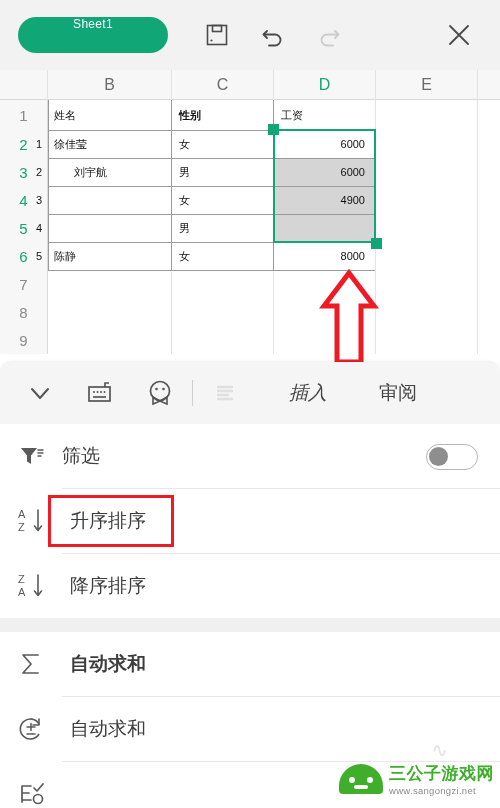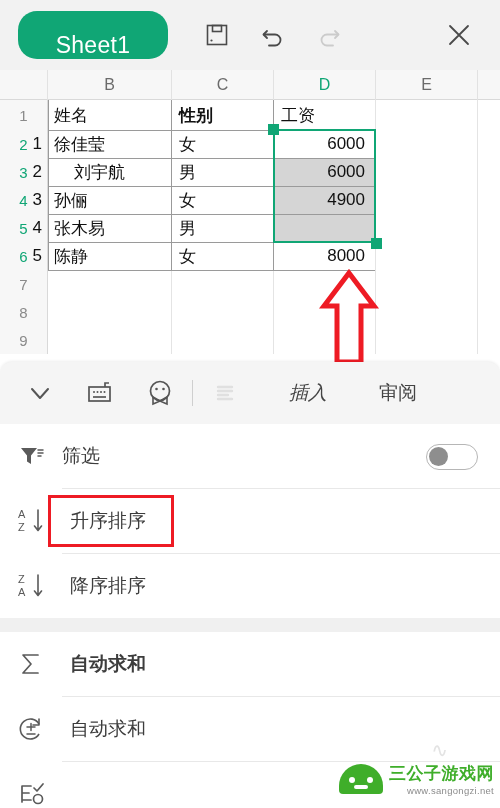--- a/index.html
+++ b/index.html
@@ -12,24 +12,24 @@
   #app { position: relative; width: 500px; height: 808px; background:#fff; }
 
   
   .topbar {
     position:absolute; left:0; top:0; width:500px; height:70px;
     background:#f2f2f2;
     display:flex; align-items:center;
   }
   .sheet-pill {
     margin-left:18px;
-    width:150px; height:48px;
+    width:150px; height:36px;
     background:#10a675; border-radius:19px;
-    color:#fff; font-size:23px;
-    display:flex; align-items:flex-end; justify-content:center;
+    color:#fff; font-size:12px;
+    display:flex; align-items:flex-start; justify-content:center;
     letter-spacing:.3px;
   }
   .tb-icon {
     width:46px; height:46px;
     display:flex; align-items:center; justify-content:center;
   }
   .tb-save { margin-left:26px; }
   .tb-undo { margin-left:10px; }
   .tb-redo { margin-left:10px; }
   .tb-close { position:absolute; right:18px; top:12px; width:46px; height:46px;
@@ -58,21 +58,21 @@
     display:flex; align-items:center; justify-content:center;
     font-size:15px; color:#8a8a8a;
     background:#f7f7f7;
     border-right:1px solid #d9d9d9;
   }
   .rowhdr .rcell.sel { color:#10a675; }
 
   .grid { position:absolute; left:48px; top:30px; width:452px; height:262px; }
   .gcell {
     position:absolute;
-    font-size:17px; color:#111;
+    font-size:11px; color:#111;
     display:flex; align-items:center;
     padding:0 4px;
     overflow:hidden; white-space:nowrap;
   }
   .gcell.right { justify-content:flex-end; }
   .vline { position:absolute; width:1px; background:#e4e4e4; }
   .tbl-vline { position:absolute; width:1px; background:#9a9a9a; }
   .tbl-hline { position:absolute; height:1px; background:#9a9a9a; }
 
   .selfill { position:absolute; background:#d5d5d5; }
@@ -149,21 +149,21 @@
     width:44px; height:30px;
     background:#3fae2a;
     border-radius:22px 22px 4px 4px;
     position:relative;
   }
   .wm-logo .e1, .wm-logo .e2 {
     position:absolute; top:13px; width:6px; height:6px; border-radius:50%; background:#fff;
   }
   .wm-logo .e1 { left:10px; } .wm-logo .e2 { right:10px; }
   .wm-logo .m { position:absolute; left:15px; top:21px; width:14px; height:4px; background:#fff; border-radius:2px;}
-  .wm-txt { display:flex; flex-direction:column;align-items:flex-end; }
+  .wm-txt { display:flex; flex-direction:column; }
   .wm-name { font-size:17px; font-weight:bold; color:#3fae2a; letter-spacing:.5px; }
   .wm-url { font-size:9.5px; color:#8c8c8c; letter-spacing:.3px; }
   .wm-arc {
     position:absolute; right:52px; bottom:46px;
     font-size:20px; color:#e3e3e3;
   }
 </style>
 </head>
 <body>
 
@@ -252,26 +252,24 @@
       <div class="gcell" style="left:2px;   top:30px; width:119px;height:28px;">徐佳莹</div>
       <div class="gcell" style="left:127px; top:30px; width:96px; height:28px;">女</div>
       <div class="gcell right" style="left:229px; top:30px; width:92px; height:28px;">6000</div>
 
       <div class="gcell right" style="left:-46px; top:58px; width:44px; height:28px;">2</div>
       <div class="gcell" style="left:2px;   top:58px; width:119px;height:28px;padding-left:24px;">刘宇航</div>
       <div class="gcell" style="left:127px; top:58px; width:96px; height:28px;">男</div>
       <div class="gcell right" style="left:229px; top:58px; width:92px; height:28px;">6000</div>
 
       <div class="gcell right" style="left:-46px; top:86px; width:44px; height:28px;">3</div>
-      <div class="gcell" style="left:2px;   top:86px; width:119px;height:28px;">孙俪</div>
       <div class="gcell" style="left:127px; top:86px; width:96px; height:28px;">女</div>
       <div class="gcell right" style="left:229px; top:86px; width:92px; height:28px;">4900</div>
 
       <div class="gcell right" style="left:-46px; top:114px; width:44px; height:28px;">4</div>
-      <div class="gcell" style="left:2px;   top:114px; width:119px;height:28px;">张木易</div>
       <div class="gcell" style="left:127px; top:114px; width:96px; height:28px;">男</div>
 
       <div class="gcell right" style="left:-46px; top:142px; width:44px; height:28px;">5</div>
       <div class="gcell" style="left:2px;   top:142px; width:119px;height:28px;">陈静</div>
       <div class="gcell" style="left:127px; top:142px; width:96px; height:28px;">女</div>
       <div class="gcell right" style="left:229px; top:142px; width:92px; height:28px;">8000</div>
 
       <div class="selbox" style="left:225px; top:29px; width:103px; height:114px;"></div>
       <div class="selhandle" style="left:220px; top:24px;"></div>
       <div class="selhandle" style="left:323px; top:138px;"></div>

